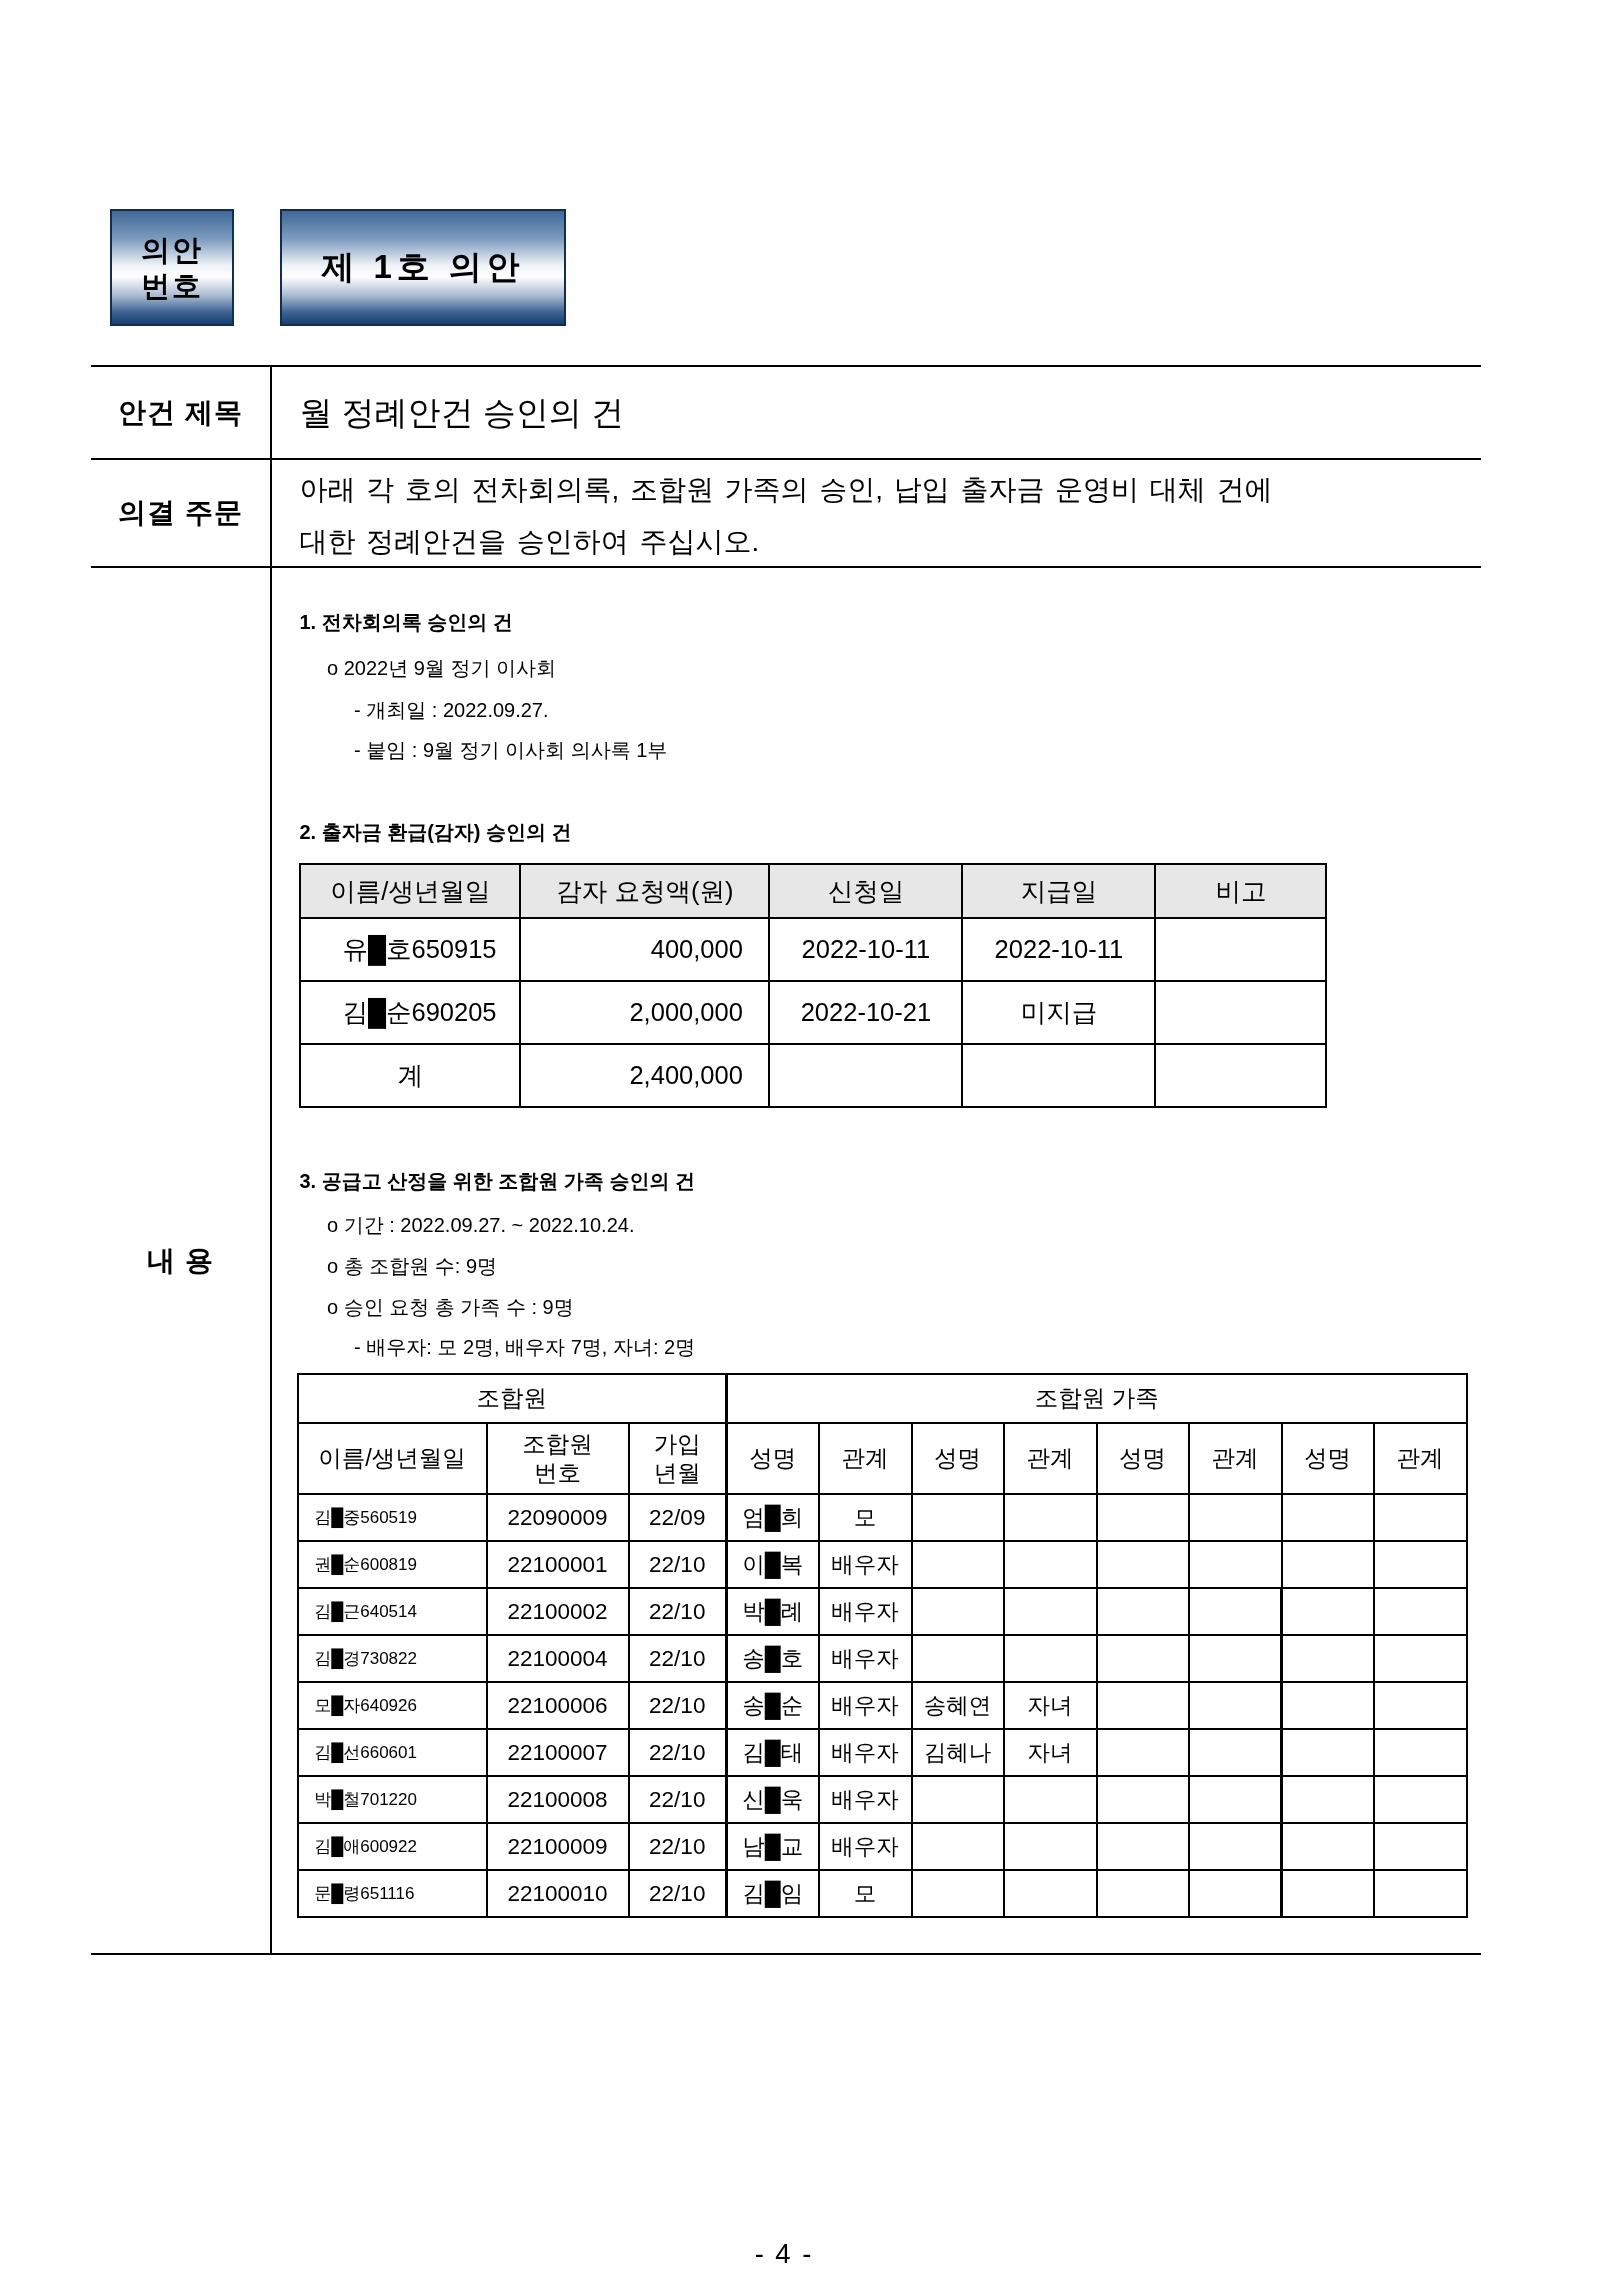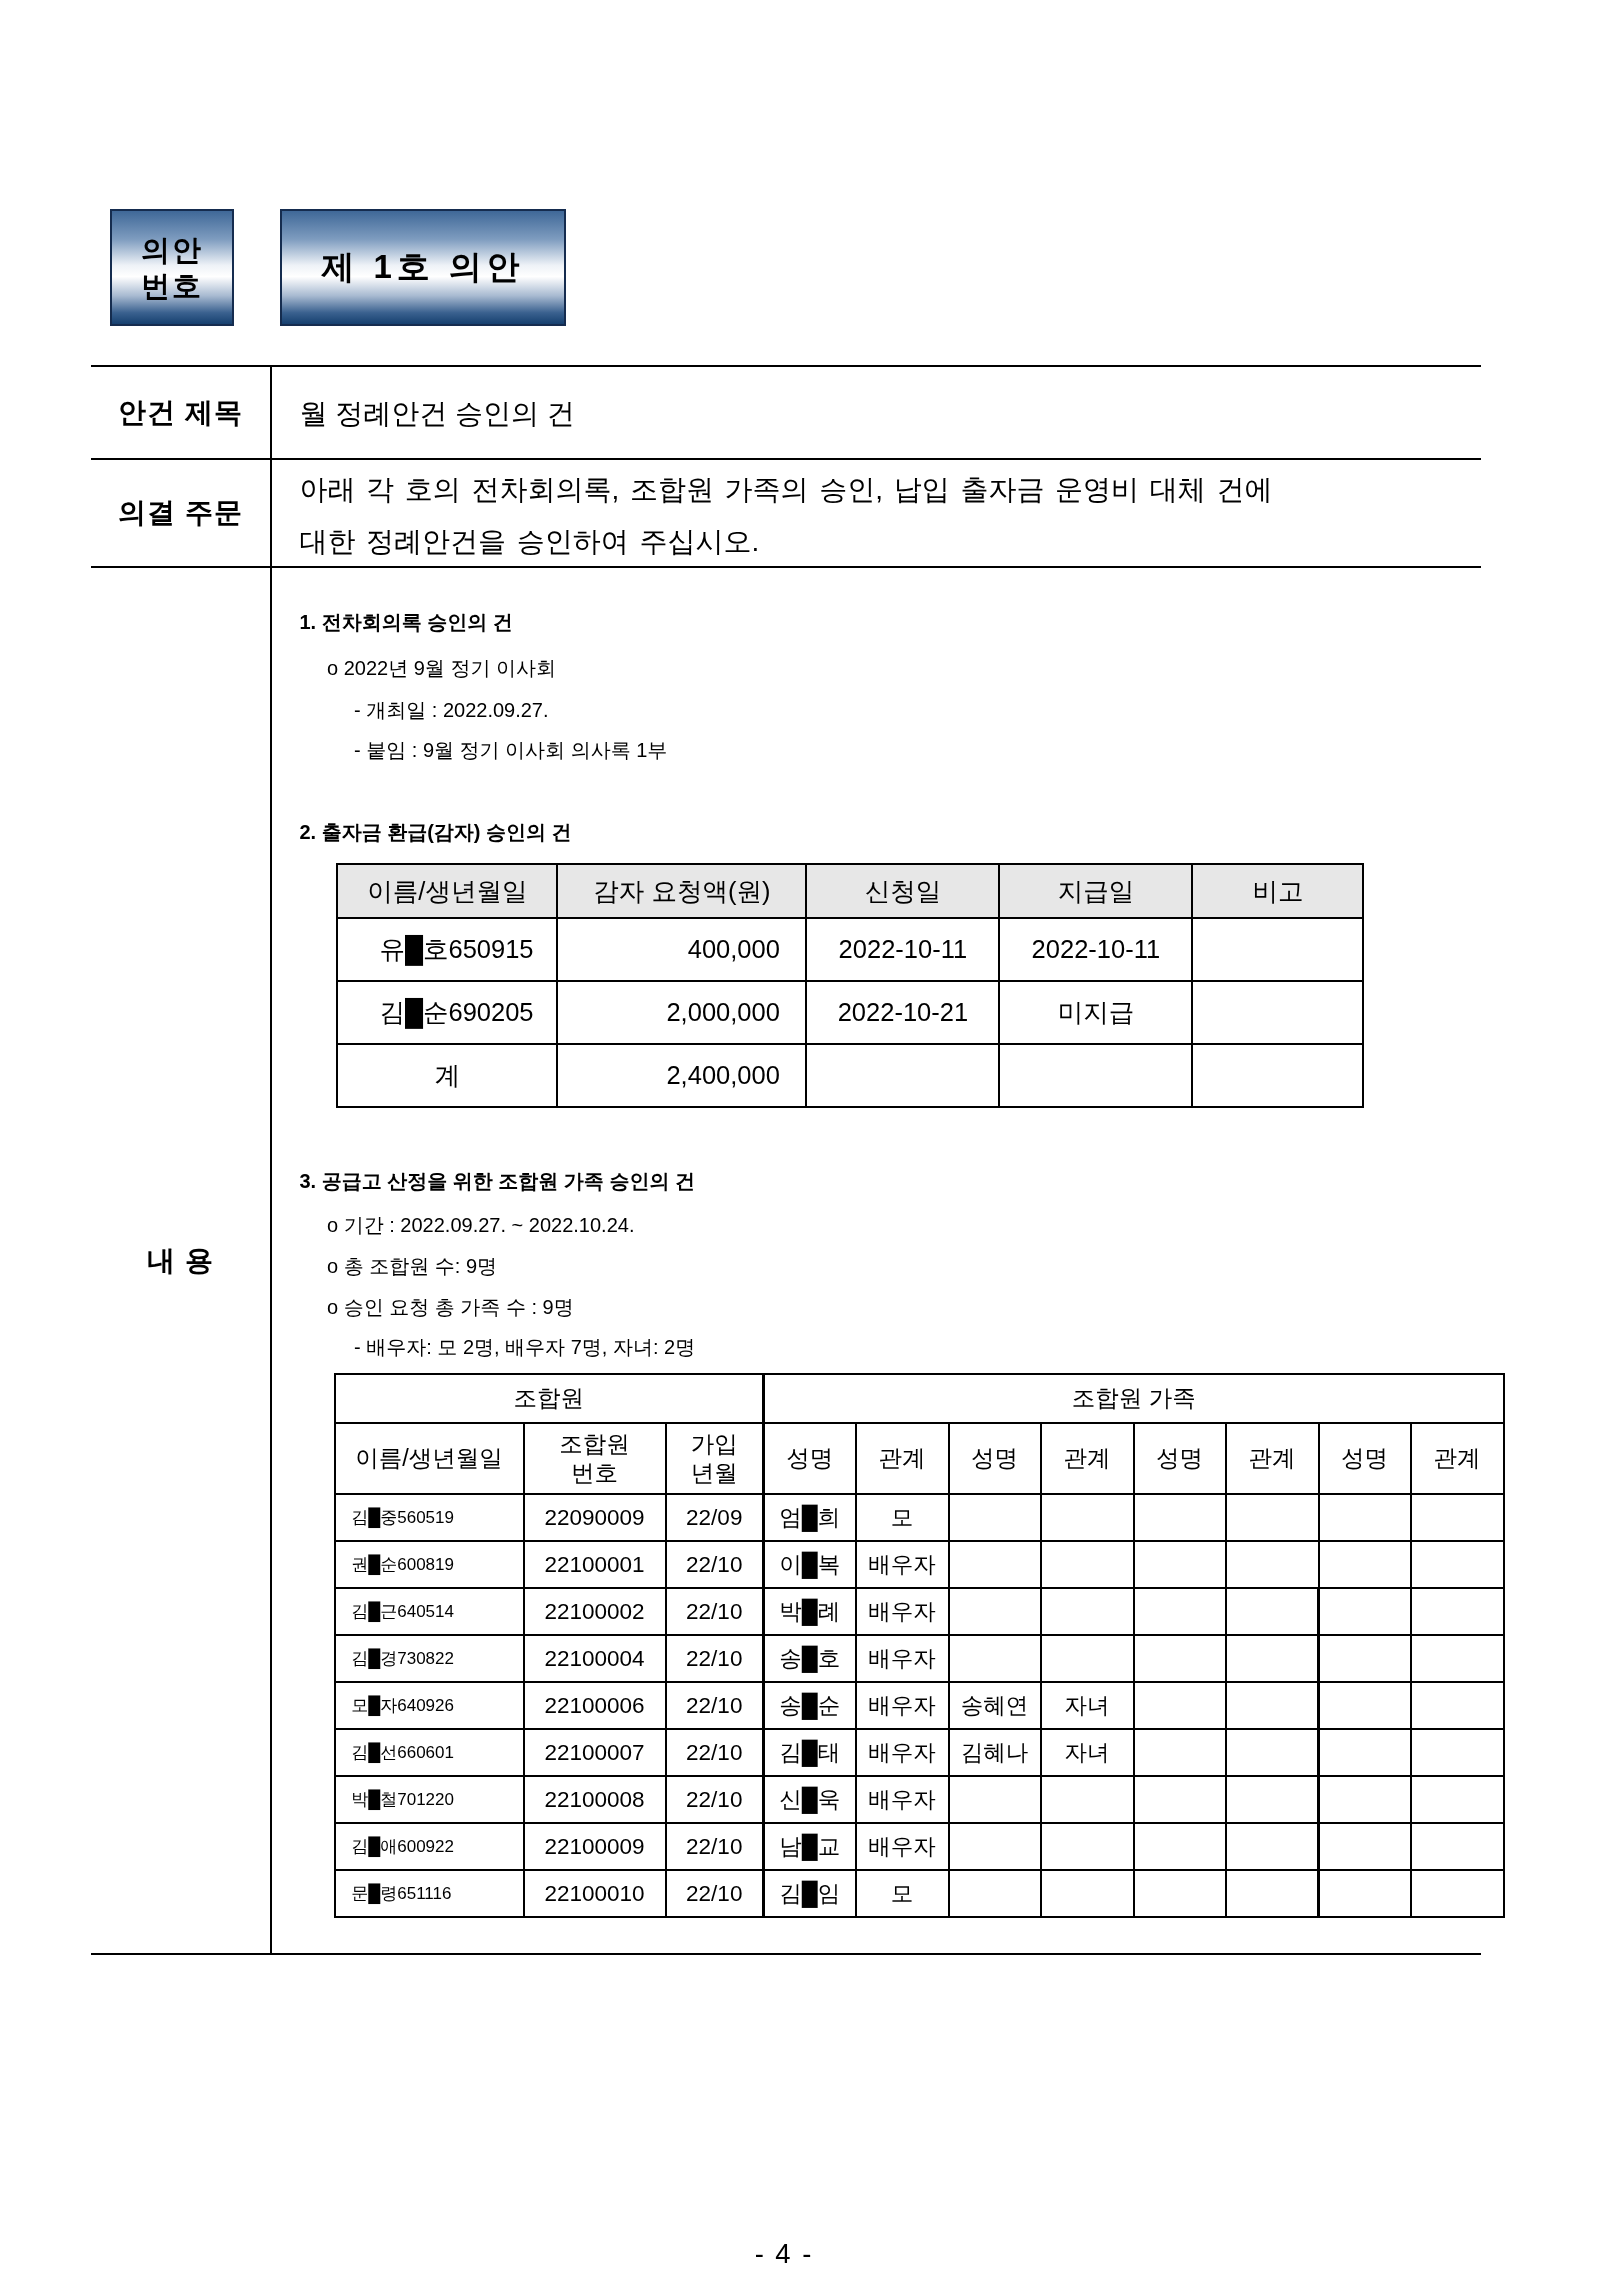--- a/index.html
+++ b/index.html
@@ -41,30 +41,30 @@
     display:flex; align-items:center; justify-content:center;
     font-size:28px; font-weight:bold; letter-spacing:1px;
     white-space:pre;
   }
   .value-cell { flex:1; position:relative; }
   .row-title   { height:93px; }
   .row-resolve { height:108px; }
   .row-content { height:1385px; }
   .title-text {
     position:absolute; left:27.4px; top:0; height:93px;
-    display:flex; align-items:center; font-size:28px;
+    display:flex; align-items:center; font-size:33px;
   }
   .resolve-line { position:absolute; left:27.4px; font-size:28px; word-spacing:2.9px; }
   .row-resolve .resolve-line { }
   
   .sec { position:absolute; font-size:20px; line-height:33px; white-space:nowrap; }
   .sec.bold { font-weight:bold; }
 
   
-  table { border-collapse:collapse; table-layout:fixed;margin-left:37px; }
+  table { border-collapse:collapse; table-layout:fixed; }
   #t1 { position:absolute; left:27.4px; top:295px; width:1025px; }
   #t1 th, #t1 td { border:2px solid #000; overflow:hidden; }
   #t1 thead th {
     background:#e7e7e7; height:54px;
     font-size:25.5px; font-weight:normal; text-align:center;
   }
   #t1 tbody td { height:63px; font-size:25.5px; text-align:center; }
   #t1 tbody td.c0 { text-align:left; padding-left:41px; }
   #t1 tbody tr:last-child td.c0 { text-align:center; padding-left:0; }
   #t1 tbody td.c1 { text-align:right; padding-right:25.5px; }

